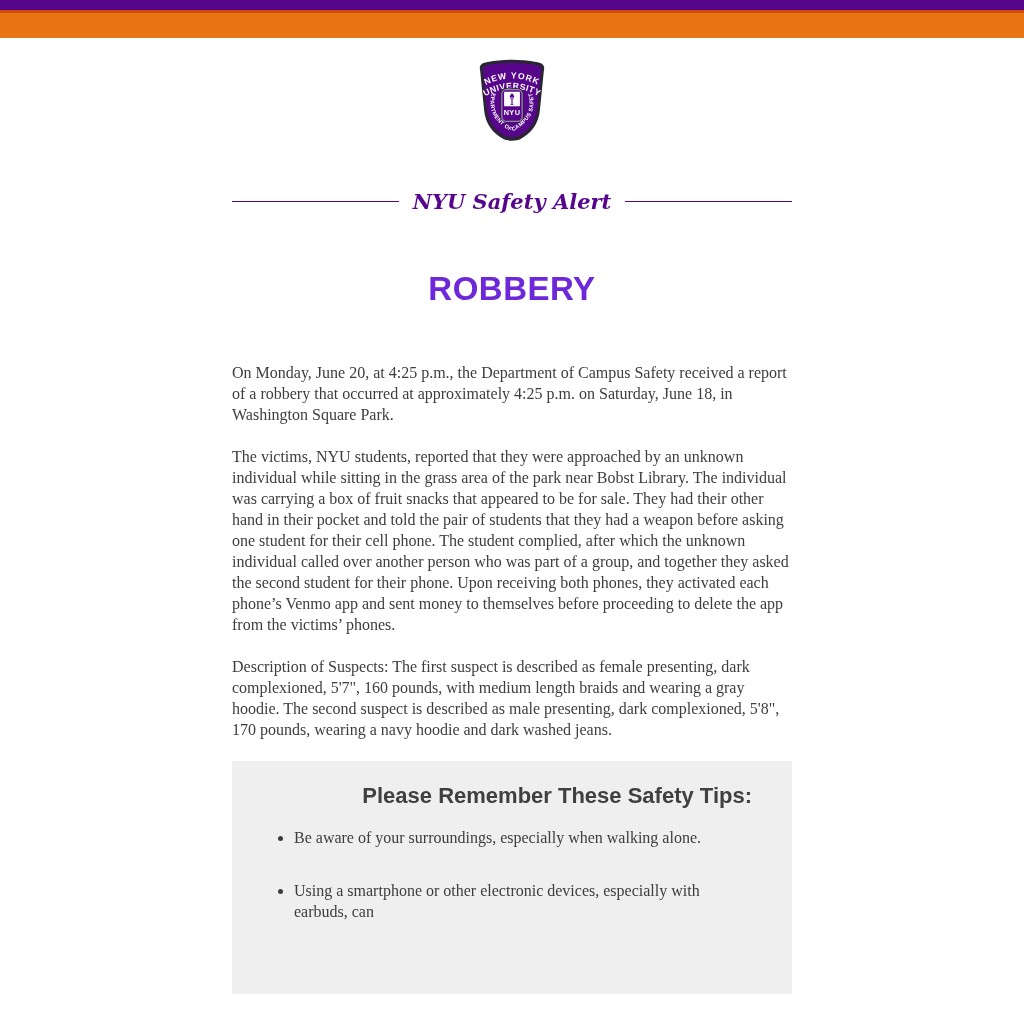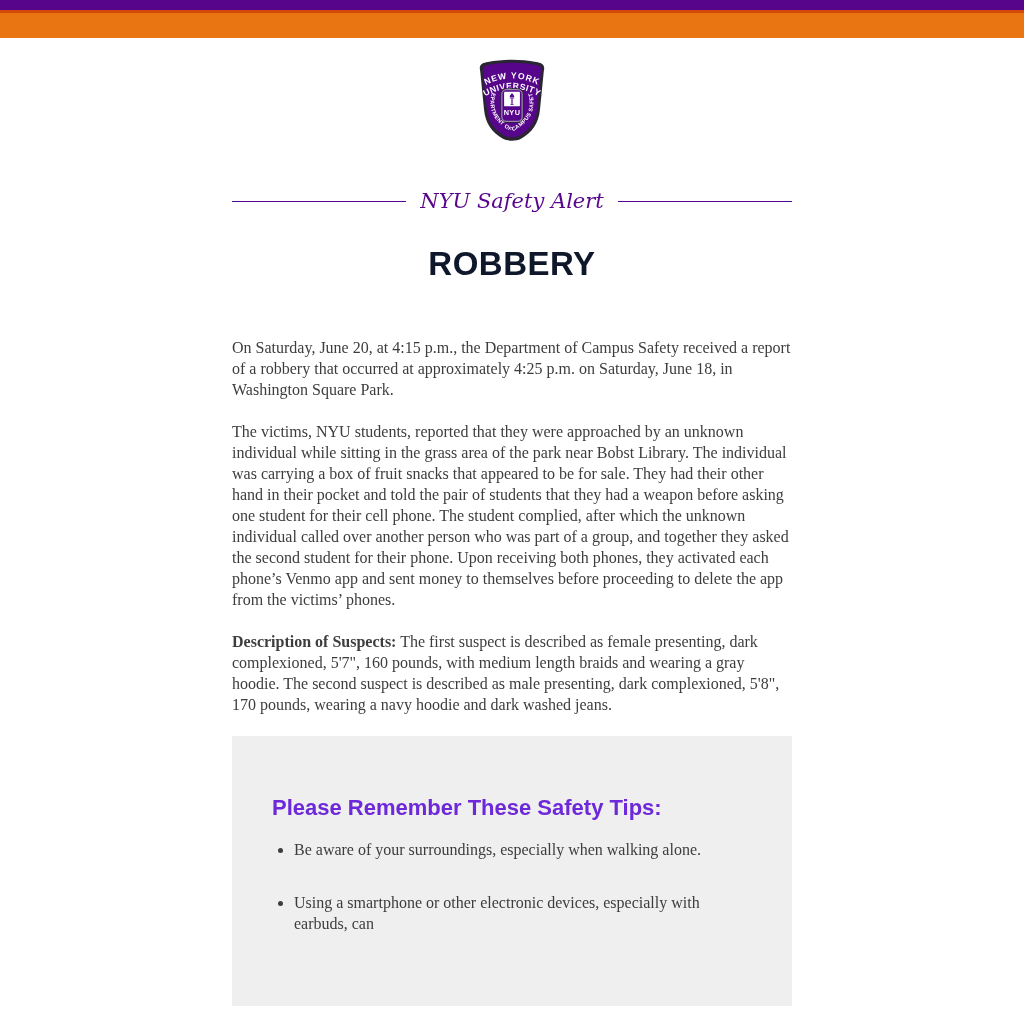--- a/index.html
+++ b/index.html
@@ -20,56 +20,55 @@
 
   
   .banner {
     width: 560px; margin: 36px auto 0;
     display: flex; align-items: center;
   }
   .banner .rule { flex: 1; height: 1px; background: #57068c; }
   .banner .banner-text {
     padding: 0 14px;
     font-family: "DejaVu Serif", serif;
-    font-style: italic; font-weight: normal;
+    font-style: italic; font-weight: bold;
     font-size: 21px; color: #57068c;
     white-space: nowrap;
   }
 
   
   .headline {
-    margin-top: 32px;
+    margin-top: 56px;
     text-align: center;
     font-family: "Liberation Sans", sans-serif;
     font-weight: 700; font-size: 33px;
     letter-spacing: 0.5px;
-    color: #0f172a;
+    color: #6d28d9;
   }
 
   
   .content {
     width: 560px; margin: 54px auto 0;
     font-size: 16px; line-height: 21px;
     color: #3d3d3d;
   }
   .content p { margin: 0 0 21px; }
-  .content strong { font-weight: bold; text-align: center; }
+  .content strong { font-weight: normal; text-align: center; }
 
   
   .tips {
     width: 560px; margin: 17px auto 0;
     background: #efefef;
     padding: 22px 40px 40px;
   }
   .tips h2 {
-    text-align: left;
+    text-align: right;
     font-family: "Liberation Sans", sans-serif;
     font-weight: 700; font-size: 22px;
-    color: #6d28d9;
-    margin-top: 37px;
+    color: #404040;
   }
   .tips ul {
     margin-top: 18px;
     padding-left: 22px;
     font-size: 16px; line-height: 21px;
     color: #3d3d3d;
   }
   .tips li { margin-bottom: 32px; font-family: Liberation Serif, serif; }
 </style>
 </head>
@@ -120,21 +119,21 @@
 
 <div class="banner">
   <div class="rule"></div>
   <div class="banner-text">NYU Safety Alert</div>
   <div class="rule"></div>
 </div>
 
 <h1 class="headline">ROBBERY</h1>
 
 <div class="content">
-  <p>On Saturday, June 20, at 4:15 p.m., the Department of Campus Safety received a report of a robbery that occurred at approximately 4:25 p.m. on Saturday, June 18, in Washington Square Park.</p>
+  <p>On Monday, June 20, at 4:25 p.m., the Department of Campus Safety received a report of a robbery that occurred at approximately 4:25 p.m. on Saturday, June 18, in Washington Square Park.</p>
   <p>The victims, NYU students, reported that they were approached by an unknown individual while sitting in the grass area of the park near Bobst Library. The individual was carrying a box of fruit snacks that appeared to be for sale. They had their other hand in their pocket and told the pair of students that they had a weapon before asking one student for their cell phone. The student complied, after which the unknown individual called over another person who was part of a group, and together they asked the second student for their phone. Upon receiving both phones, they activated each phone’s Venmo app and sent money to themselves before proceeding to delete the app from the victims’ phones.</p>
   <p><strong>Description of Suspects:</strong><span> The first suspect is described as female presenting, dark complexioned, 5'7", 160 pounds, with medium length braids and wearing a gray hoodie. The second suspect is described as male presenting, dark complexioned, 5'8", 170 pounds, wearing a navy hoodie and dark washed jeans.</span></p>
 </div>
 
 <div class="tips">
   <h2>Please Remember These Safety Tips:</h2>
   <ul>
     <li>Be aware of your surroundings, especially when walking alone.</li>
     <li>Using a smartphone or other electronic devices, especially with earbuds, can</li>
   </ul>

